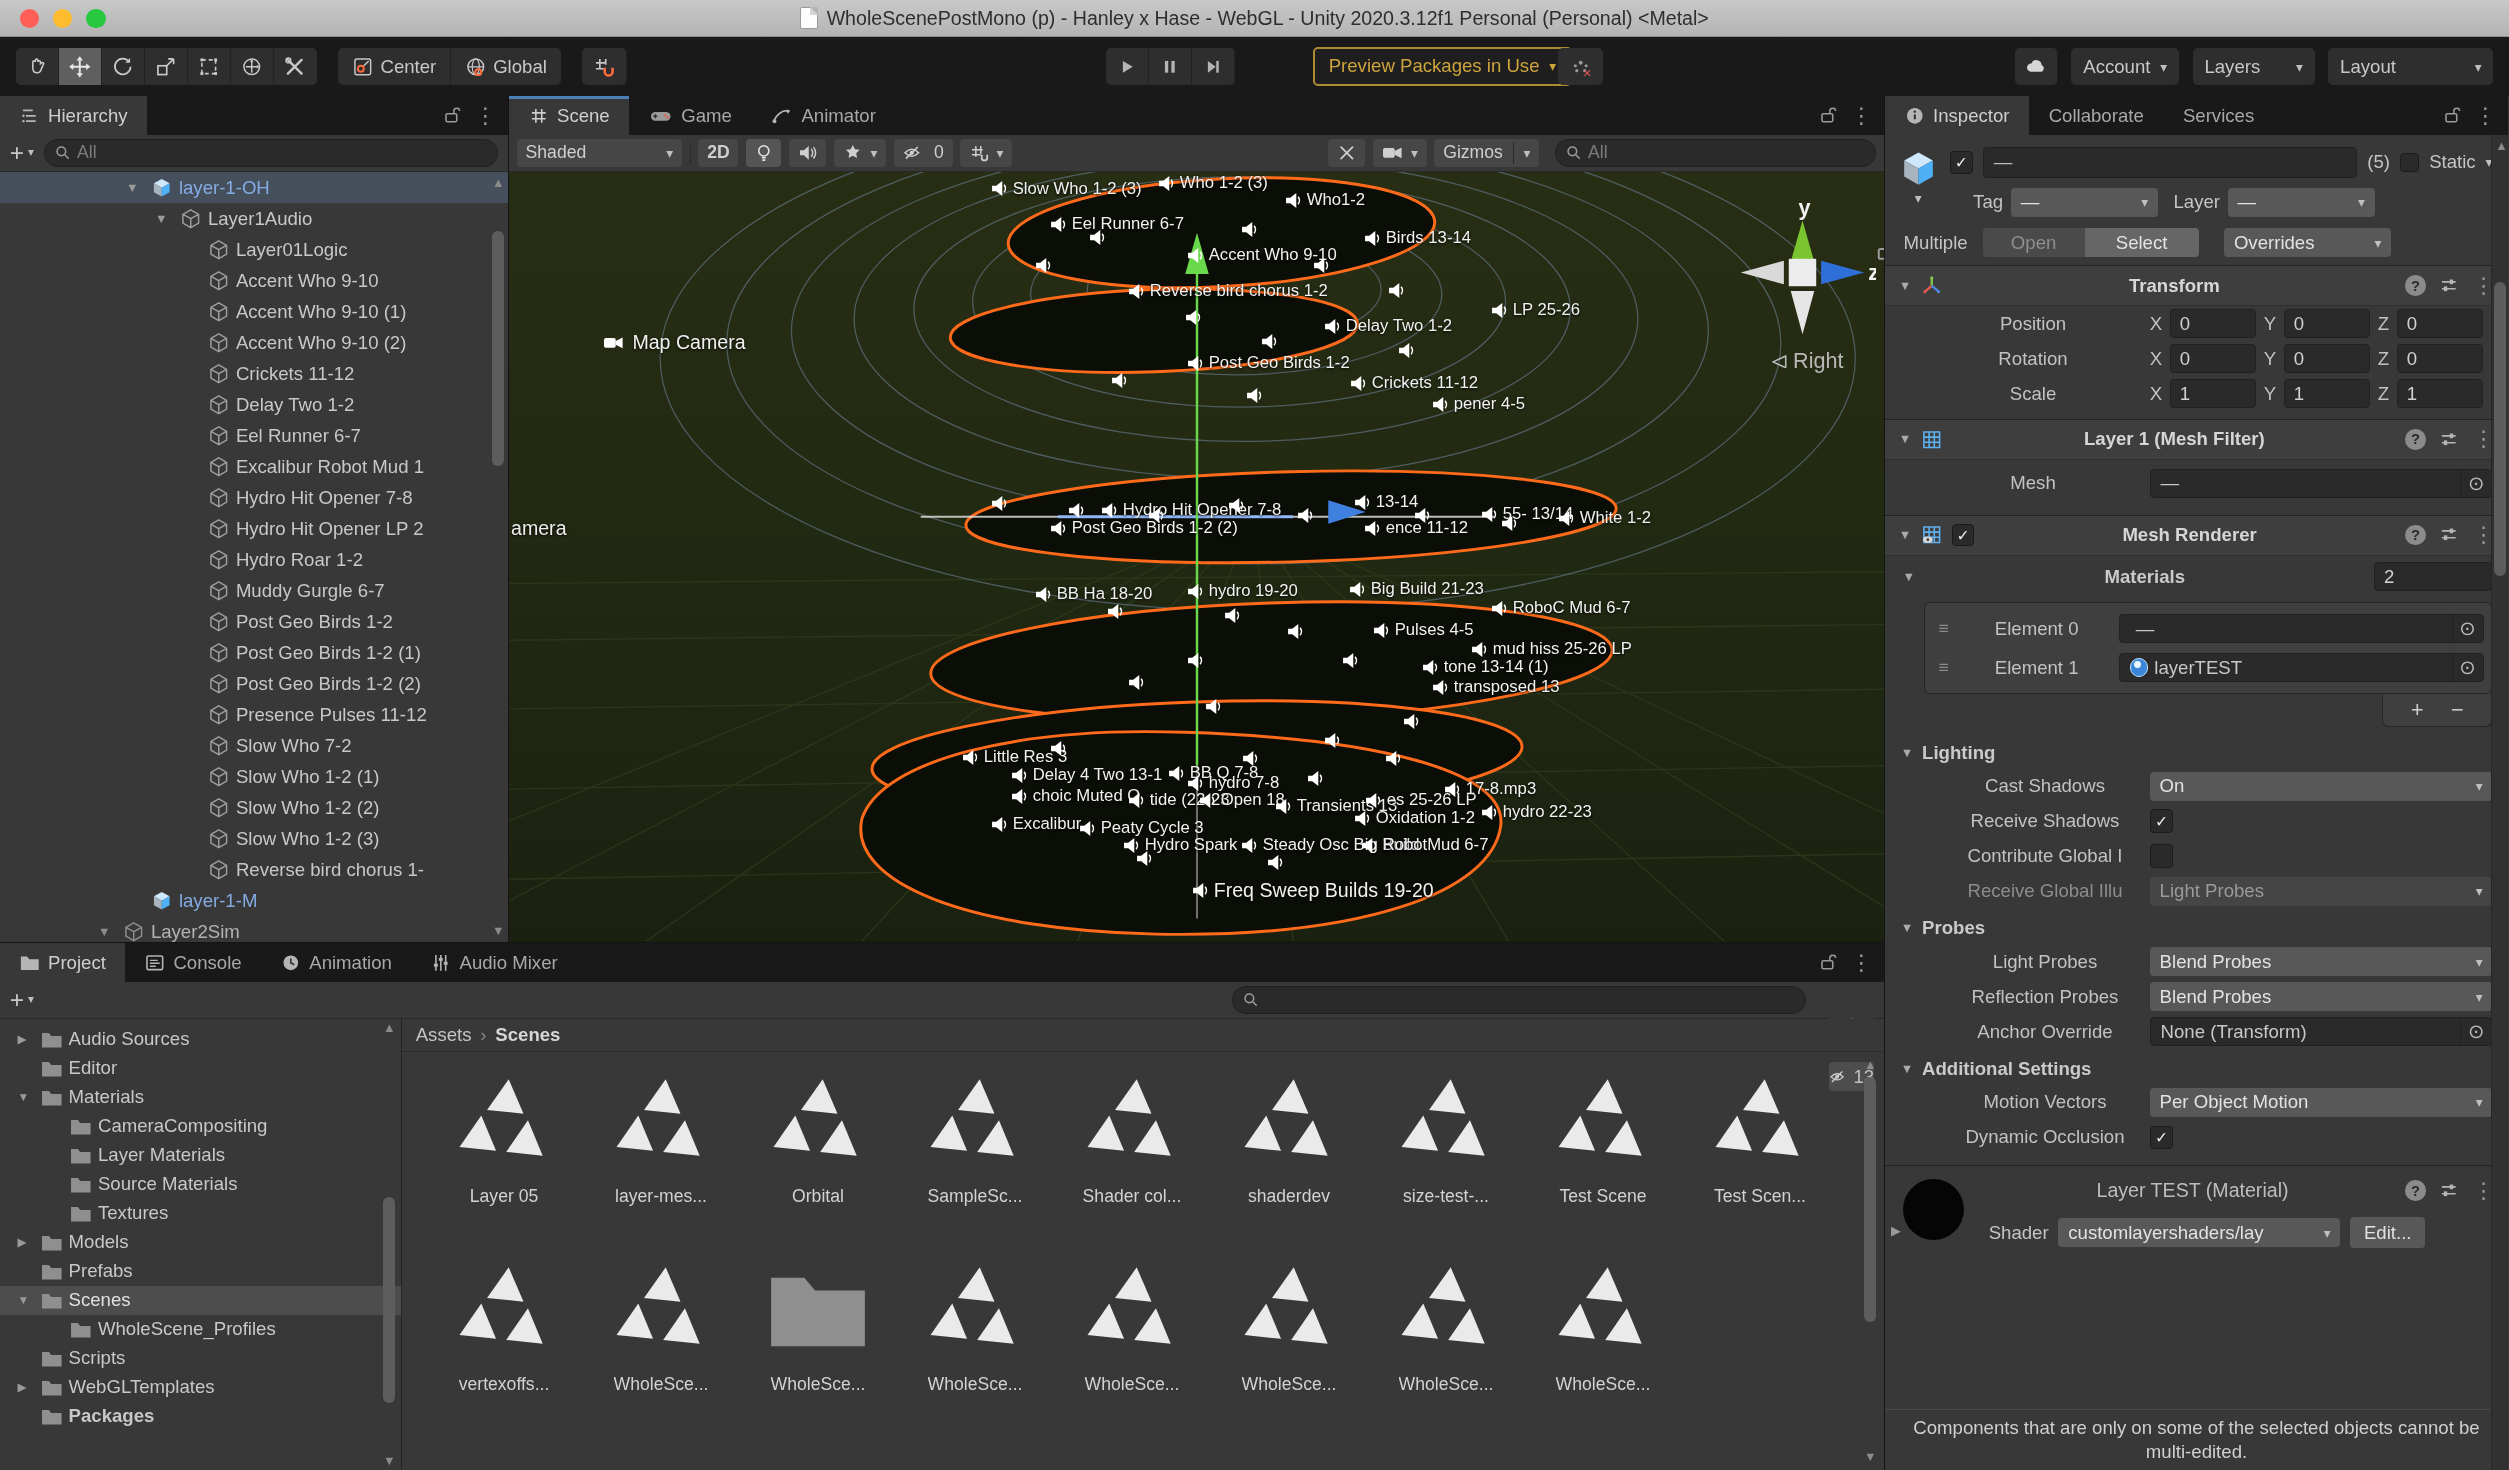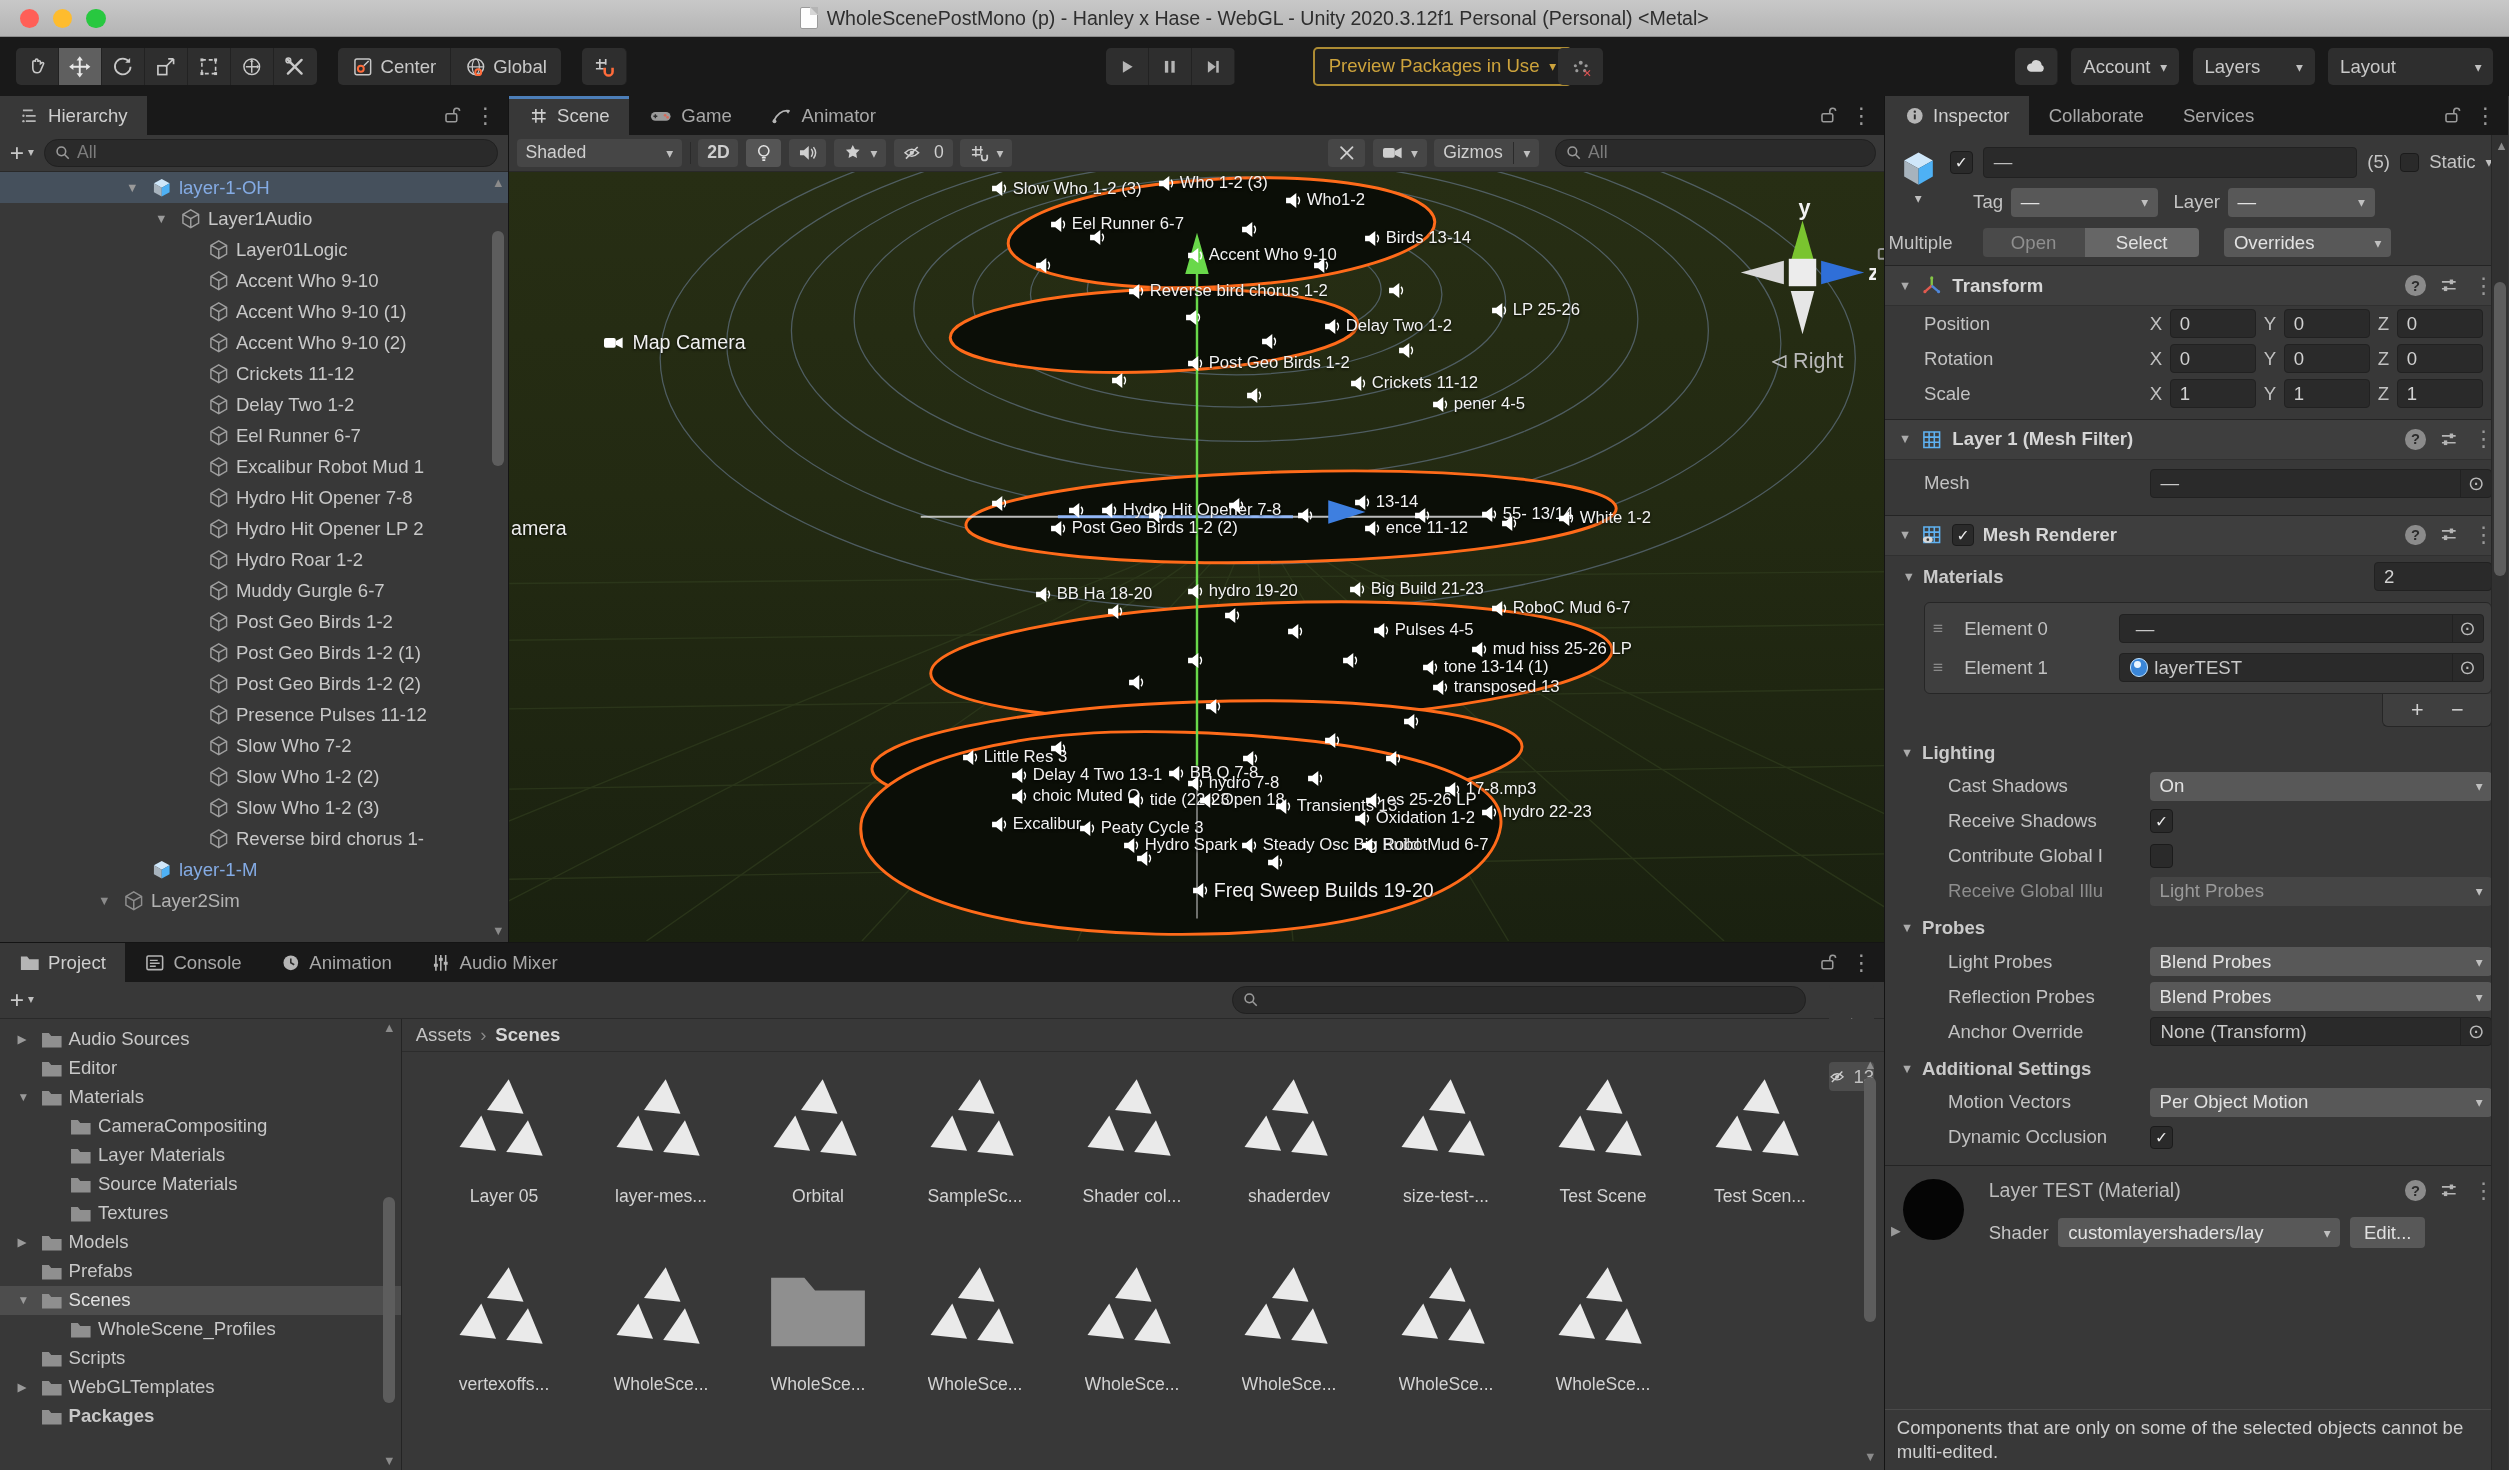--- a/index.html
+++ b/index.html
@@ -105,21 +105,21 @@
   .asset { width:157px; height:188px; display:flex; flex-direction:column; align-items:center; }
   .asset .thumb { width:110px; height:116px; display:flex; align-items:center; justify-content:center; }
   .asset .alab { margin-top:3.9px; max-width:149px; overflow:hidden; white-space:nowrap; color:#d2d2d2; font-size:17.6px; }
   .asset .fico { display:none; } .asset.folder .fico { display:block; }
   .ptools { display:flex; gap:22px; margin-left:13.7px;flex-direction:column; }
   .ptoolbtn { width:45px; height:29px; background:#383838; border-radius:3.9px; display:flex; align-items:center; justify-content:center; gap:2.9px; color:#c0c0c0; }
   .ptoolbtn.on { background:#4d4d4d; }
   .psearch { width:574px; margin-left:auto; flex:none; }
 
   
-  .inspector { width:623px; display:flex; flex-direction:column; background:#383838; position:relative; }
+  .inspector { width:623px; display:flex; flex-direction:column; background:#383838; position:relative;text-align:center; }
   .icontent { flex:1; display:flex; flex-direction:column; overflow:hidden; position:relative; padding-right:0; }
   .ihead { padding:11.8px 15.7px 7.8px 11.8px; display:flex; align-items:flex-start; gap:9.8px; }
   .namefield { flex:1; height:31px; background:#2a2a2a; border:1px solid #212121; border-radius:3.9px; display:flex; align-items:center; padding:0 9.8px; color:#bdbdbd; }
   .cb { width:23.5px; height:23.5px; background:#2a2a2a; border:1px solid #1b1b1b; border-radius:3.9px; display:flex; align-items:center; justify-content:center; color:#ededed; font-size:15.7px; flex:none; }
   .irow { min-height:35px; display:flex; align-items:center; gap:7.8px; padding:0 15.7px 0 39px; }
   .irow .lbl { width:218px; flex:none; color:#c2c2c2; white-space:nowrap; overflow:hidden; }
   .irow .lbl.dim { color:#8d8d8d; }
   .dd { flex:1; height:29px; background:#585858; border-radius:3.9px; display:flex; align-items:center; padding:0 9.8px; gap:5.9px; color:#e2e2e2; white-space:nowrap; overflow:hidden; }
   .dd .car { margin-left:auto; }
   .dd.disabled { background:#454545; color:#9a9a9a; }
@@ -504,20 +504,28 @@
 
             <div class="hrow" style="padding-left: 183px;">
               <span class="tri">▼</span>
               <svg class="icube ic" width="23.5" height="23.5" viewBox="0 0 24 24">
                 <path d="M12 3 20 7.5V16.5L12 21 4 16.5V7.5Z M4 7.5 12 12l8-4.5M12 12v9" fill="none" stroke="#9e9e9e" stroke-width="1.5"></path>
               </svg>
 
               <span class="hlabel">Slow Who 7-2</span>
             </div>
 
+            <div class="hrow" style="padding-left: 183px;">
+              <span class="tri">▼</span>
+              <svg class="icube ic" width="23.5" height="23.5" viewBox="0 0 24 24">
+                <path d="M12 3 20 7.5V16.5L12 21 4 16.5V7.5Z M4 7.5 12 12l8-4.5M12 12v9" fill="none" stroke="#9e9e9e" stroke-width="1.5"></path>
+              </svg>
+
+              <span class="hlabel">Slow Who 1-2 (1)</span>
+            </div>
 
             <div class="hrow" style="padding-left: 183px;">
               <span class="tri">▼</span>
               <svg class="icube ic" width="23.5" height="23.5" viewBox="0 0 24 24">
                 <path d="M12 3 20 7.5V16.5L12 21 4 16.5V7.5Z M4 7.5 12 12l8-4.5M12 12v9" fill="none" stroke="#9e9e9e" stroke-width="1.5"></path>
               </svg>
 
               <span class="hlabel">Slow Who 1-2 (2)</span>
             </div>
 

